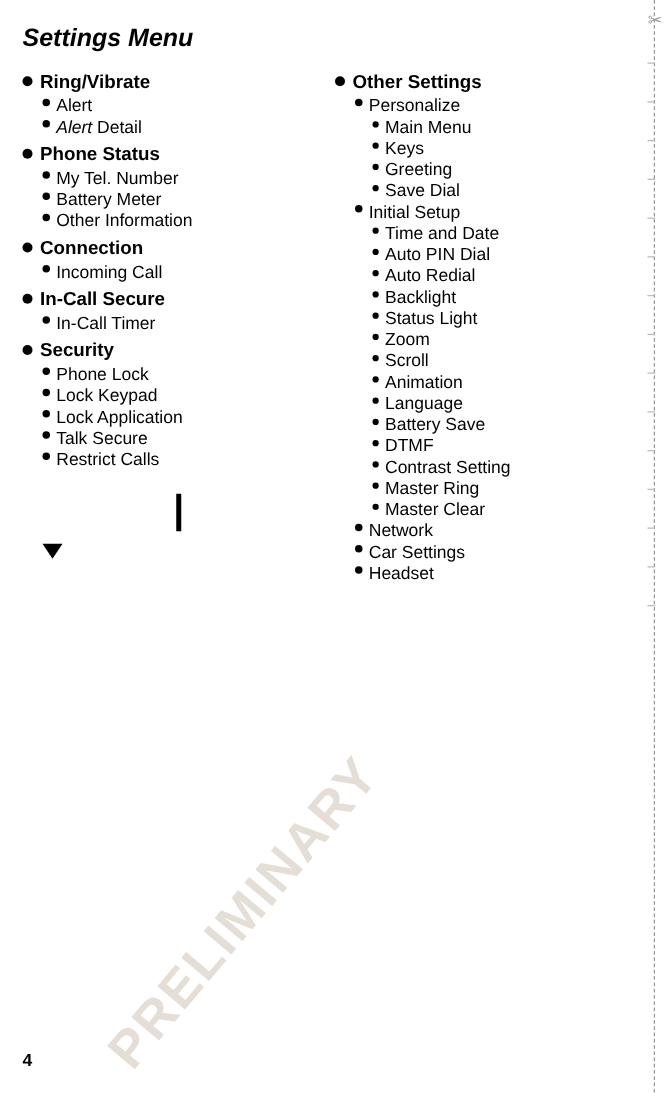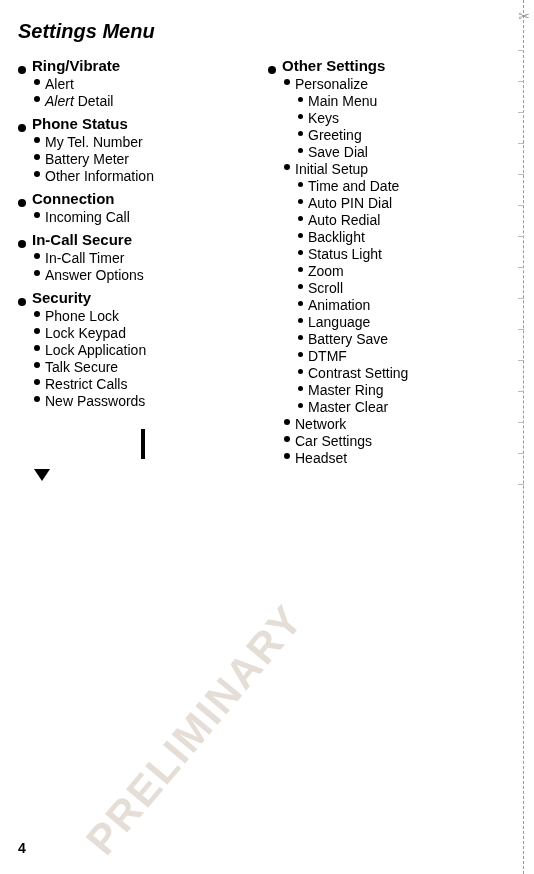--- a/index.html
+++ b/index.html
@@ -70,21 +70,21 @@
     }
 
     .section {
       margin-bottom: 6px;
     }
 
     .section-header {
       font-size: 15px;
       font-weight: bold;
       display: flex;
-      align-items: flex-end;
+      align-items: flex-start;
       margin-bottom: 2px;
     }
 
     .bullet-large {
       display: inline-block;
       width: 8px;
       height: 8px;
       background: #000;
       border-radius: 50%;
       margin-right: 6px;
@@ -245,24 +245,20 @@
 
       <div class="section">
         <div class="section-header">
           <span class="bullet-large"></span>
           <span>In-Call Secure</span>
         </div>
         <div class="sub-item">
           <span class="bullet-medium"></span>
           <span>In-Call Timer</span>
         </div>
-        <div class="sub-item">
-          <span class="bullet-medium"></span>
-          <span>Answer Options</span>
-        </div>
       </div>
 
       <div class="section">
         <div class="section-header">
           <span class="bullet-large"></span>
           <span>Security</span>
         </div>
         <div class="sub-item">
           <span class="bullet-medium"></span>
           <span>Phone Lock</span>
@@ -275,24 +271,20 @@
           <span class="bullet-medium"></span>
           <span>Lock Application</span>
         </div>
         <div class="sub-item">
           <span class="bullet-medium"></span>
           <span>Talk Secure</span>
         </div>
         <div class="sub-item">
           <span class="bullet-medium"></span>
           <span>Restrict Calls</span>
-        </div>
-        <div class="sub-item">
-          <span class="bullet-medium"></span>
-          <span>New Passwords</span>
         </div>
       </div>
 
       <div class="arrow-wrapper">
         <div class="arrow-shaft"></div>
         <div class="arrow-down"></div>
       </div>
 
     </div>
 

